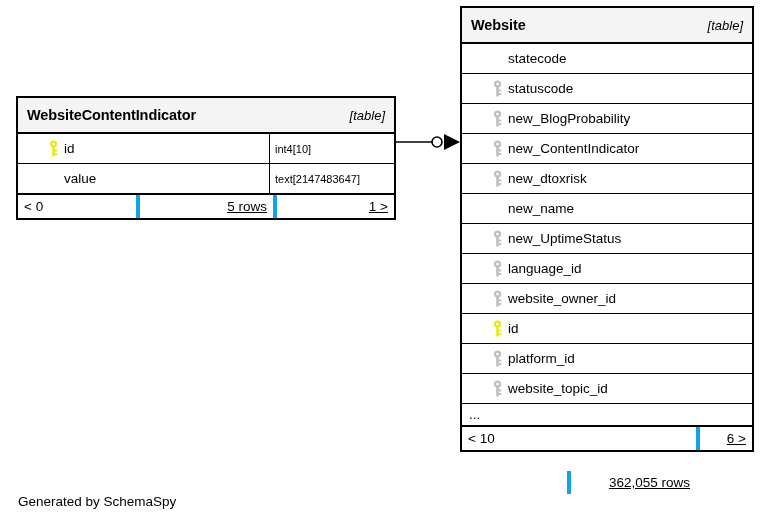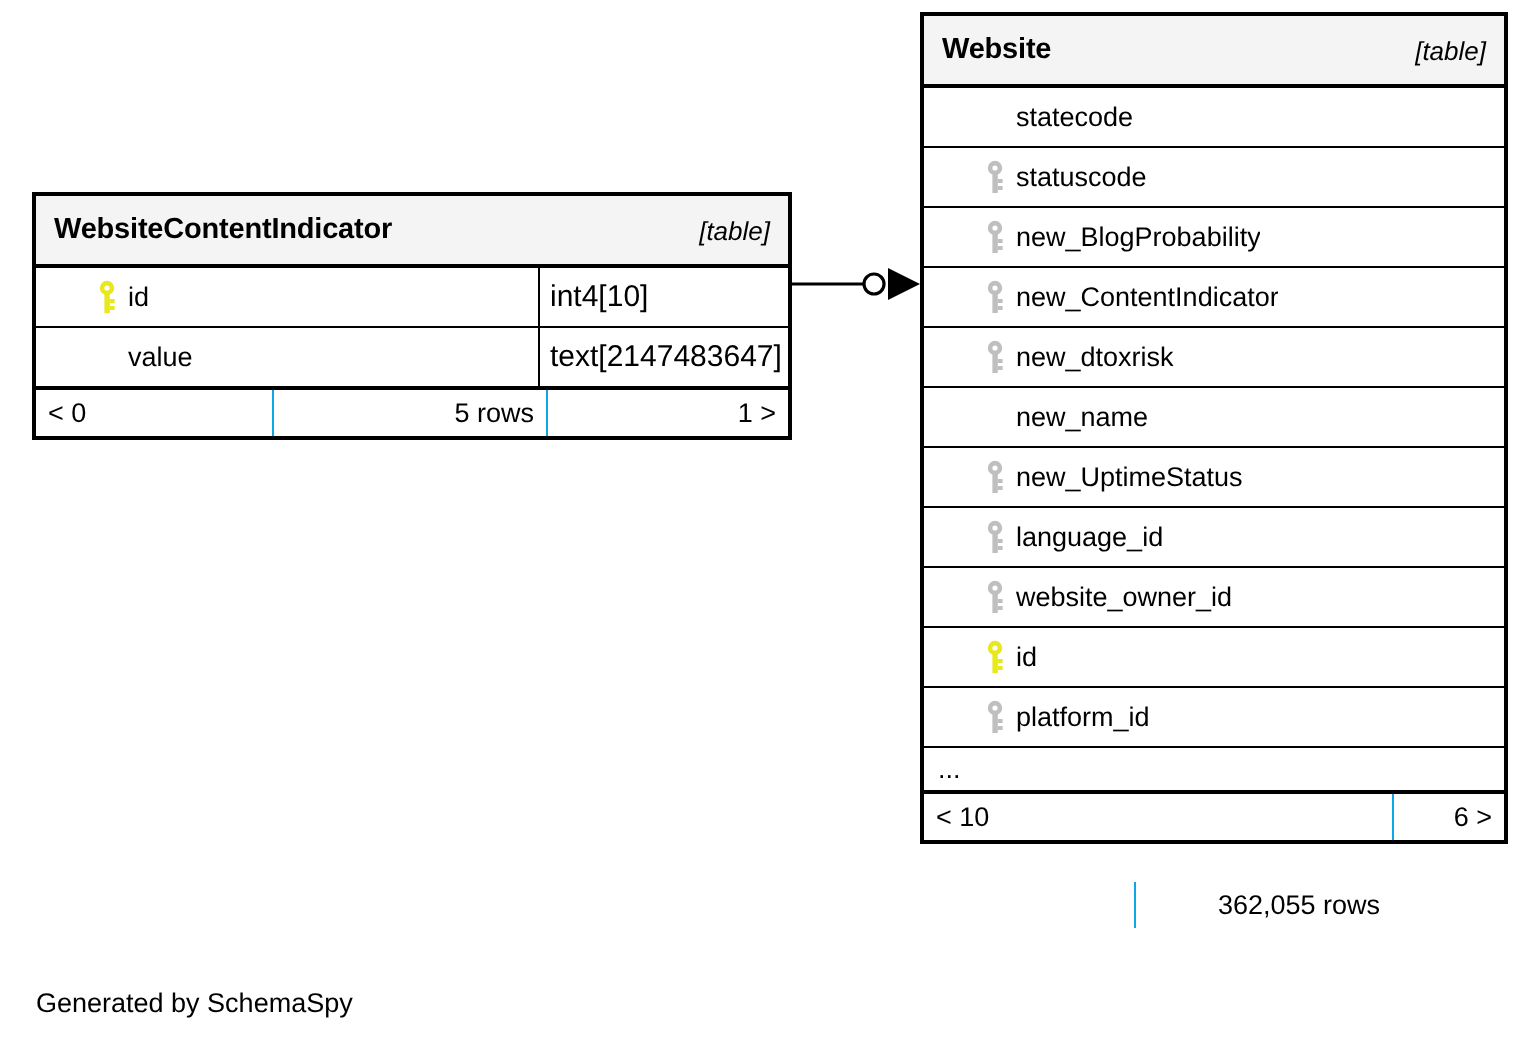--- a/index.html
+++ b/index.html
@@ -73,21 +73,21 @@
     font-size: 13.5px;
     white-space: nowrap;
     overflow: hidden;
   }
   .er-type {
     display: flex;
     align-items: center;
     box-sizing: border-box;
     border-left: 1px solid #000000;
     padding-left: 5px;
-    font-size: 15px;
+    font-size: 11px;
     white-space: nowrap;
     height: 29px;
   }
 
   
   .keyslot {
     width: 19px;
     min-width: 19px;
     height: 29px;
     display: flex;
@@ -105,21 +105,21 @@
   }
   .er-fcell {
     display: flex;
     align-items: center;
     box-sizing: border-box;
     font-size: 13.5px;
     padding: 0 6px;
     white-space: nowrap;
     height: 100%;
   }
-  .er-fcell + .er-fcell { border-left: 1px solid #0ea5e9; }
+  .er-fcell + .er-fcell { border-left: 4px solid #0ea5e9; text-decoration: underline; }
   .er-fcell.left  { justify-content: flex-start; }
   .er-fcell.mid   { justify-content: flex-end; }
   .er-fcell.right { justify-content: flex-end; }
 
   
   .er-ellipsis {
     display: flex;
     align-items: center;
     box-sizing: border-box;
     border-top: 1px solid #000000;
@@ -358,20 +358,34 @@
           <circle cx="4.5" cy="4" r="1.3" fill="#ffffff"></circle>
           <rect x="3.2" y="6.5" width="2.7" height="10" fill="#bfbfbf"></rect>
           <rect x="5.9" y="9.5" width="2.4" height="2" fill="#bfbfbf"></rect>
           <rect x="5.9" y="13" width="2.4" height="2" fill="#bfbfbf"></rect>
         </svg>
       </span>
       <span class="er-colname">platform_id</span>
     </div>
   </div>
 
+  <div class="er-row">
+    <div class="er-col">
+      <span class="keyslot">
+        <svg width="11" height="17" viewBox="0 0 11 17">
+          <circle cx="4.5" cy="4" r="3.6" fill="#bfbfbf"></circle>
+          <circle cx="4.5" cy="4" r="1.3" fill="#ffffff"></circle>
+          <rect x="3.2" y="6.5" width="2.7" height="10" fill="#bfbfbf"></rect>
+          <rect x="5.9" y="9.5" width="2.4" height="2" fill="#bfbfbf"></rect>
+          <rect x="5.9" y="13" width="2.4" height="2" fill="#bfbfbf"></rect>
+        </svg>
+      </span>
+      <span class="er-colname">website_topic_id</span>
+    </div>
+  </div>
 
   <div class="er-ellipsis">...</div>
 
   <div class="er-footer">
     <div class="er-fcell left">&lt; 10</div>
     <div class="er-fcell mid">362,055 rows</div>
     <div class="er-fcell right">6 &gt;</div>
   </div>
 </div>
 

